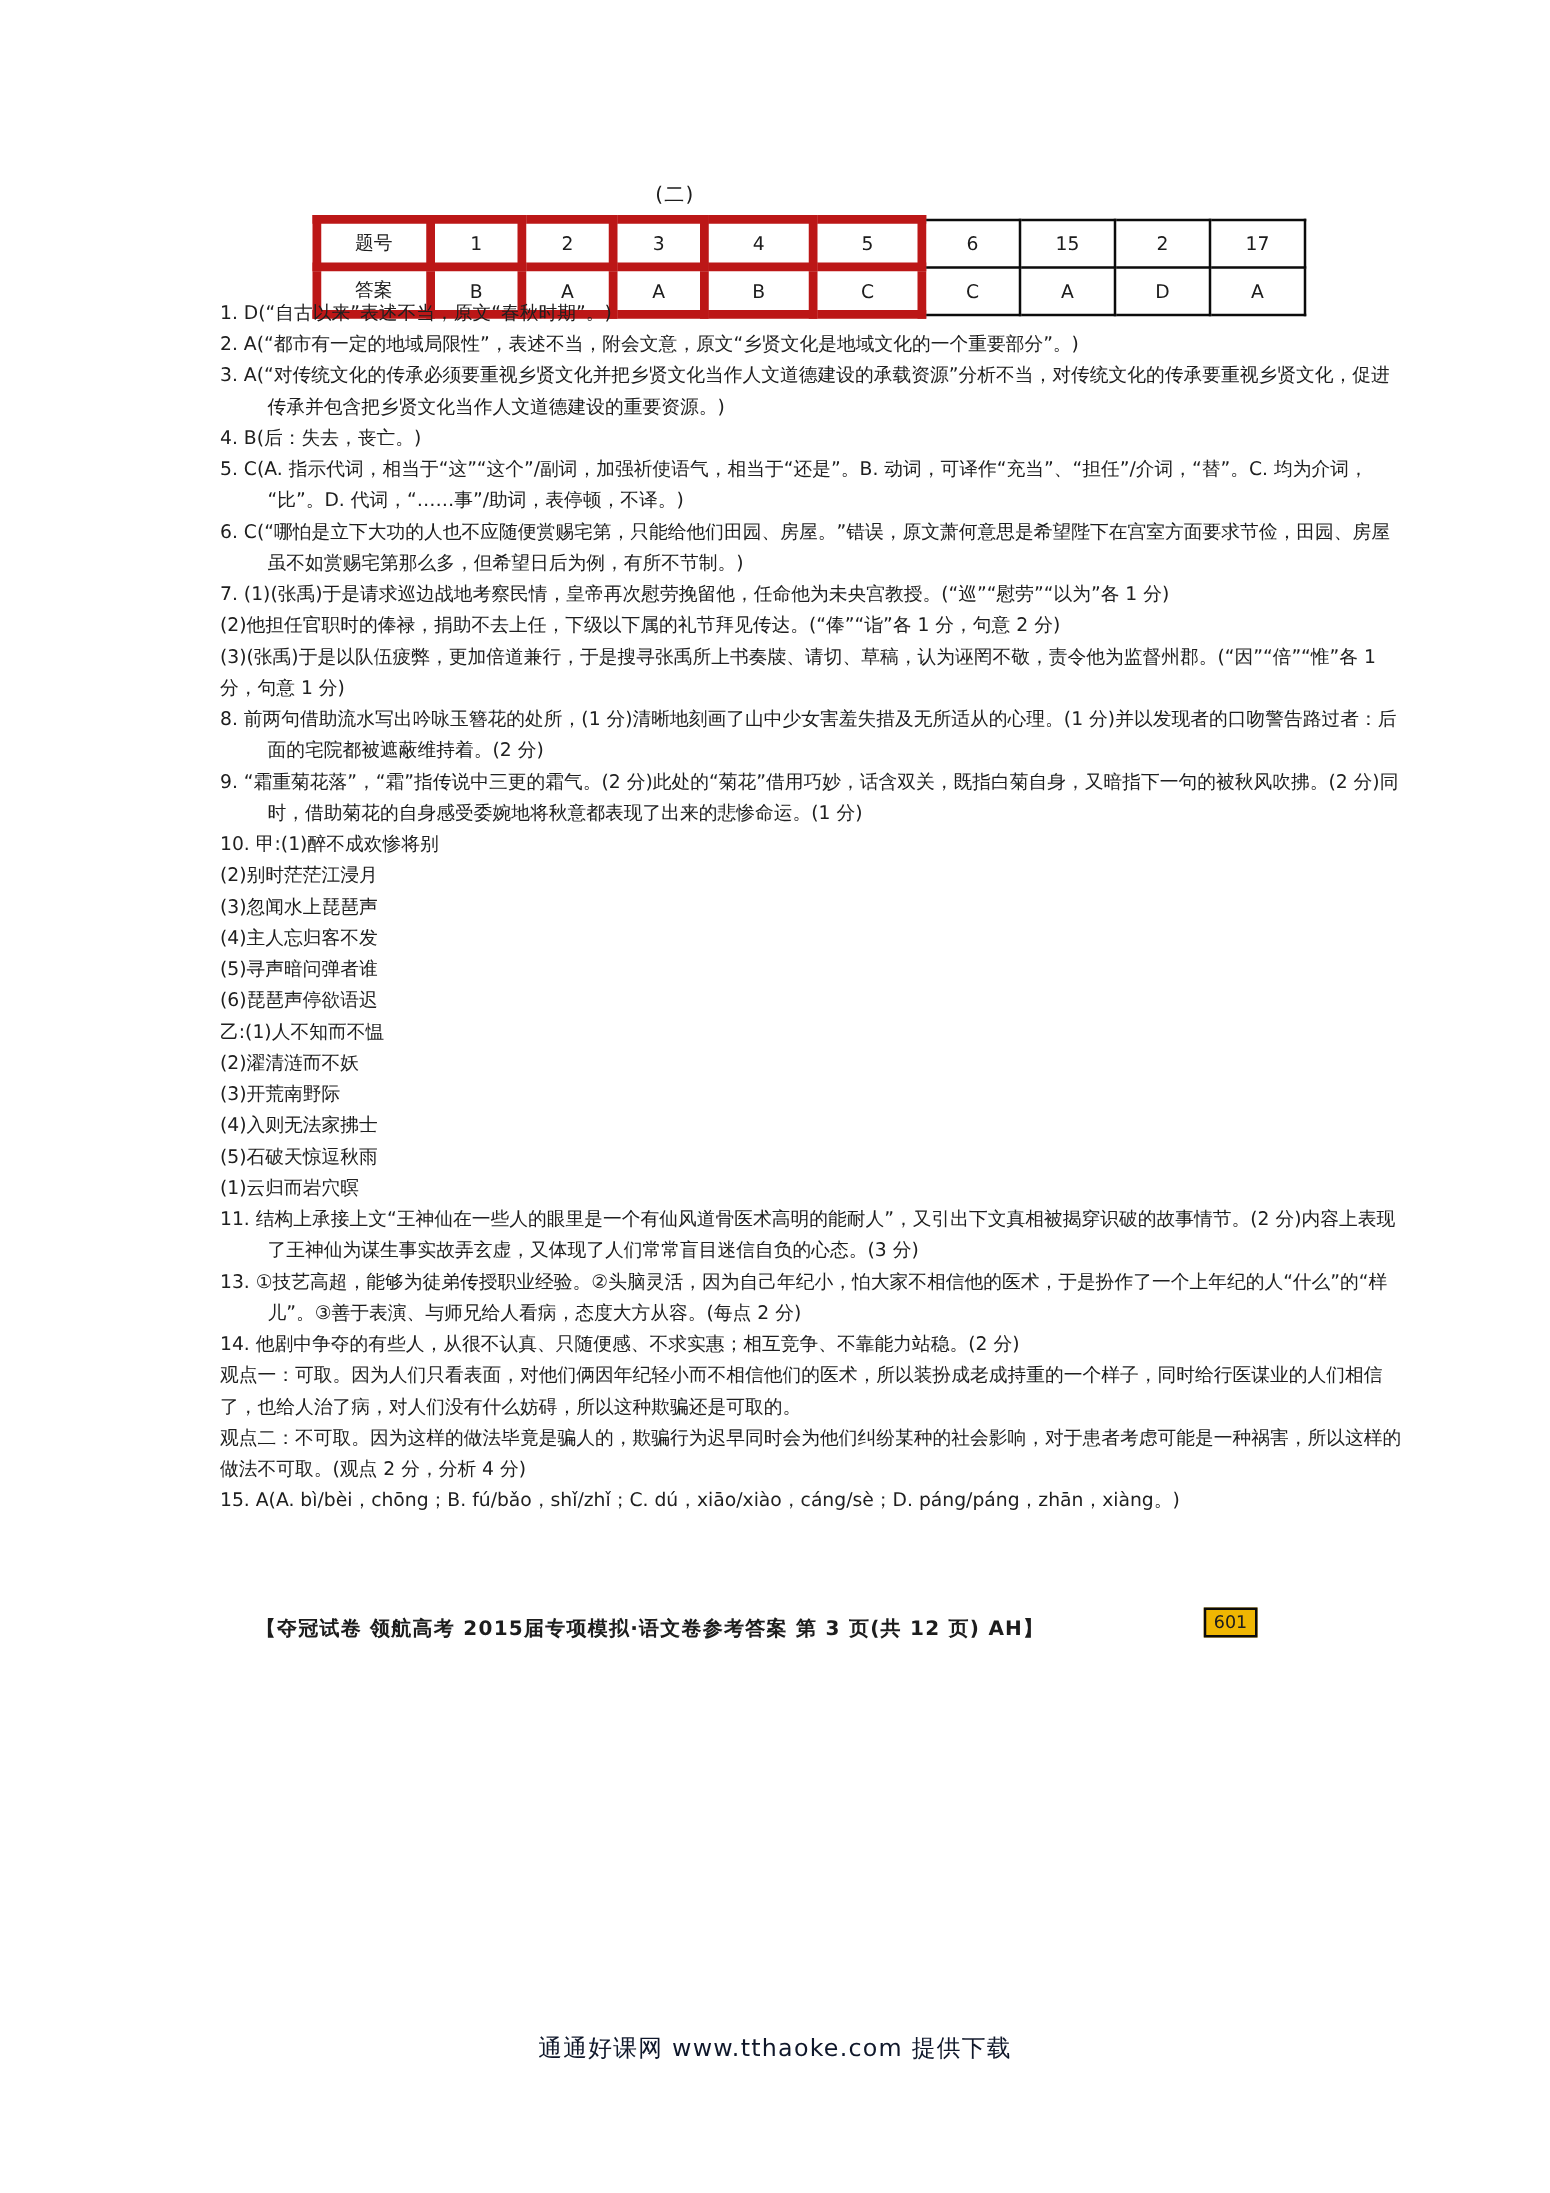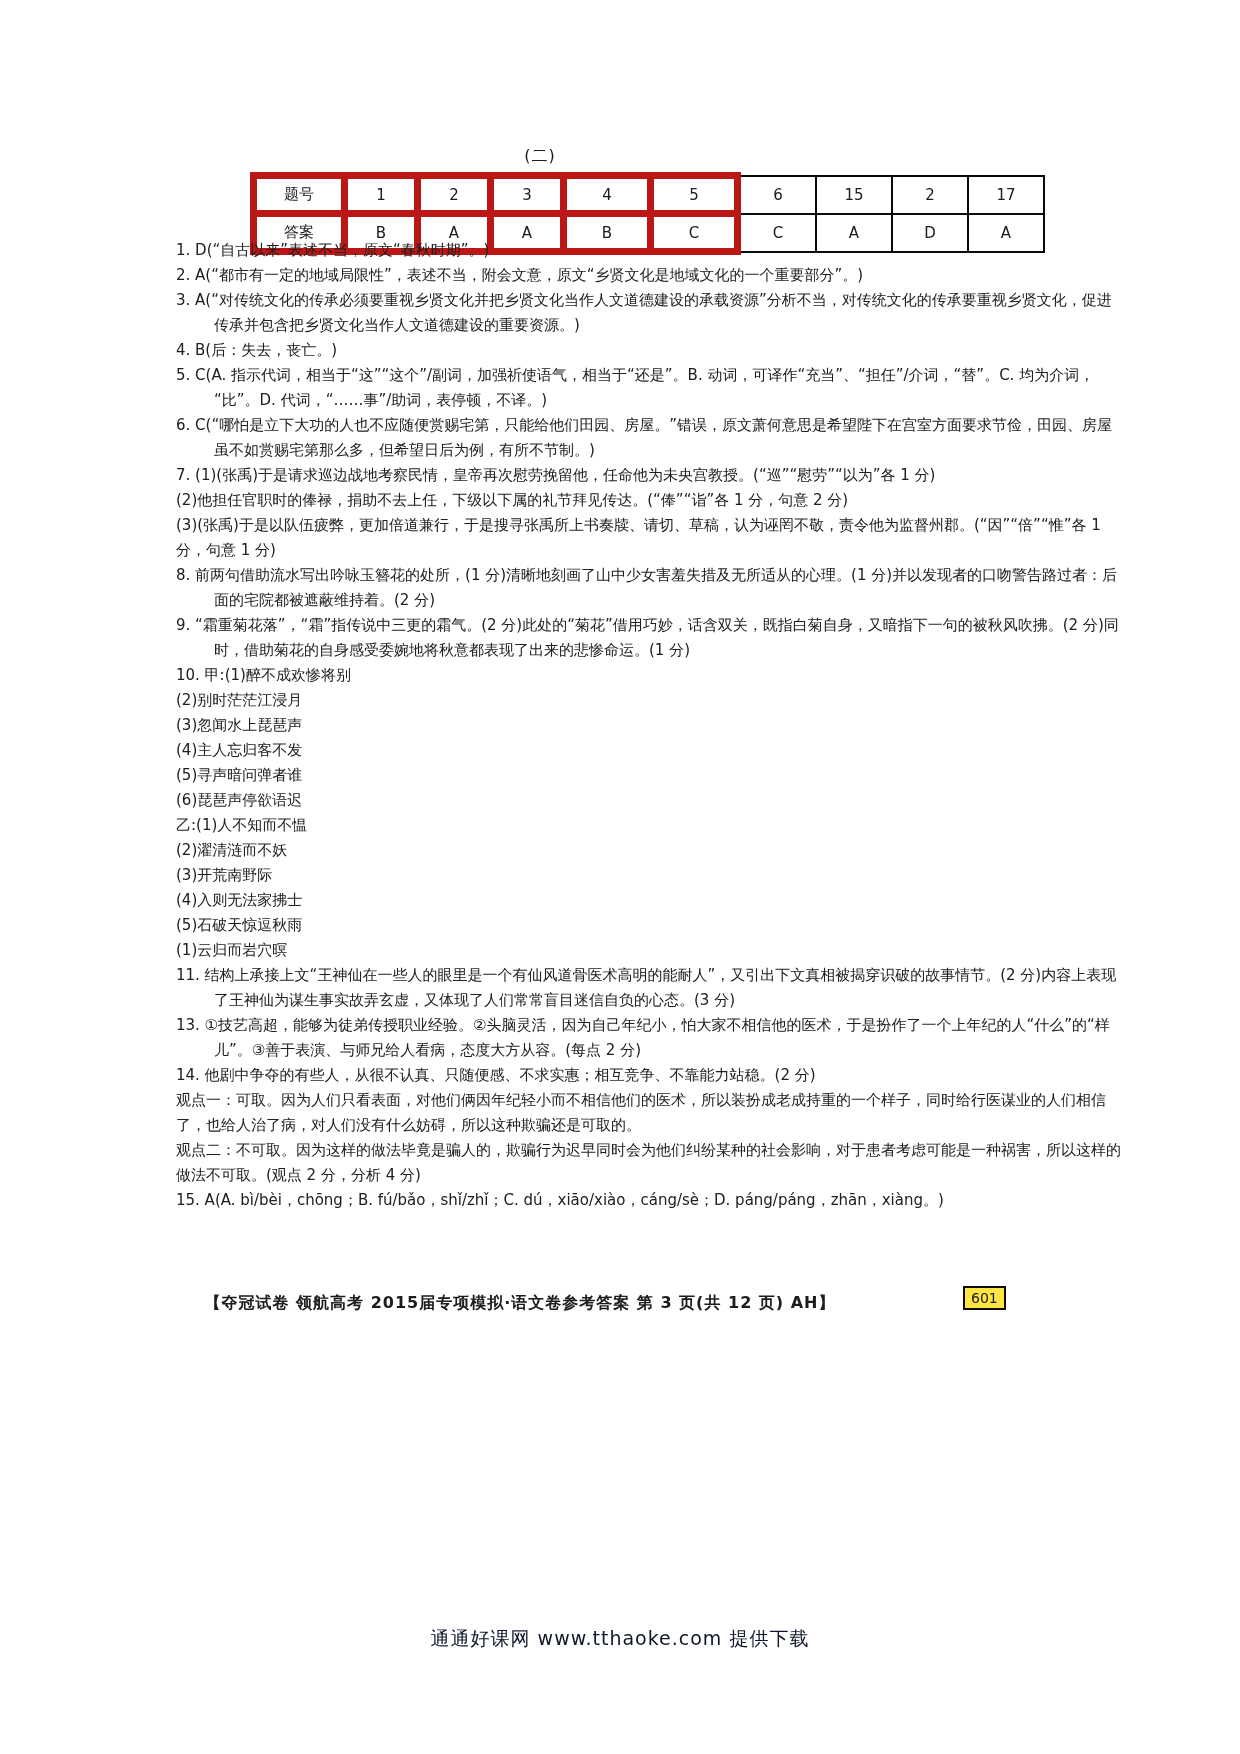--- a/index.html
+++ b/index.html
@@ -39,21 +39,21 @@
   .l1{margin-left:38px;}
   .l2{margin-left:58px;}
   .footer{
     position:absolute;top:1293px;left:0;width:1040px;
     text-align:center;font-size:16px;font-weight:bold;color:#222;
     letter-spacing:1px;
   }
   .page-code-box{
     position:absolute;top:1286px;left:963px;
     border:2px solid #111;padding:2px 6px;
-    font-size:14px;color:#222;background:#fde047;
+    font-size:14px;color:#222;background:#eab308;
   }
   .watermark{
     position:absolute;top:1626px;left:0;width:1240px;
     text-align:center;font-size:19px;color:#0f172a;
     letter-spacing:1px;
   }
 </style>
 </head>
 <body>
 

